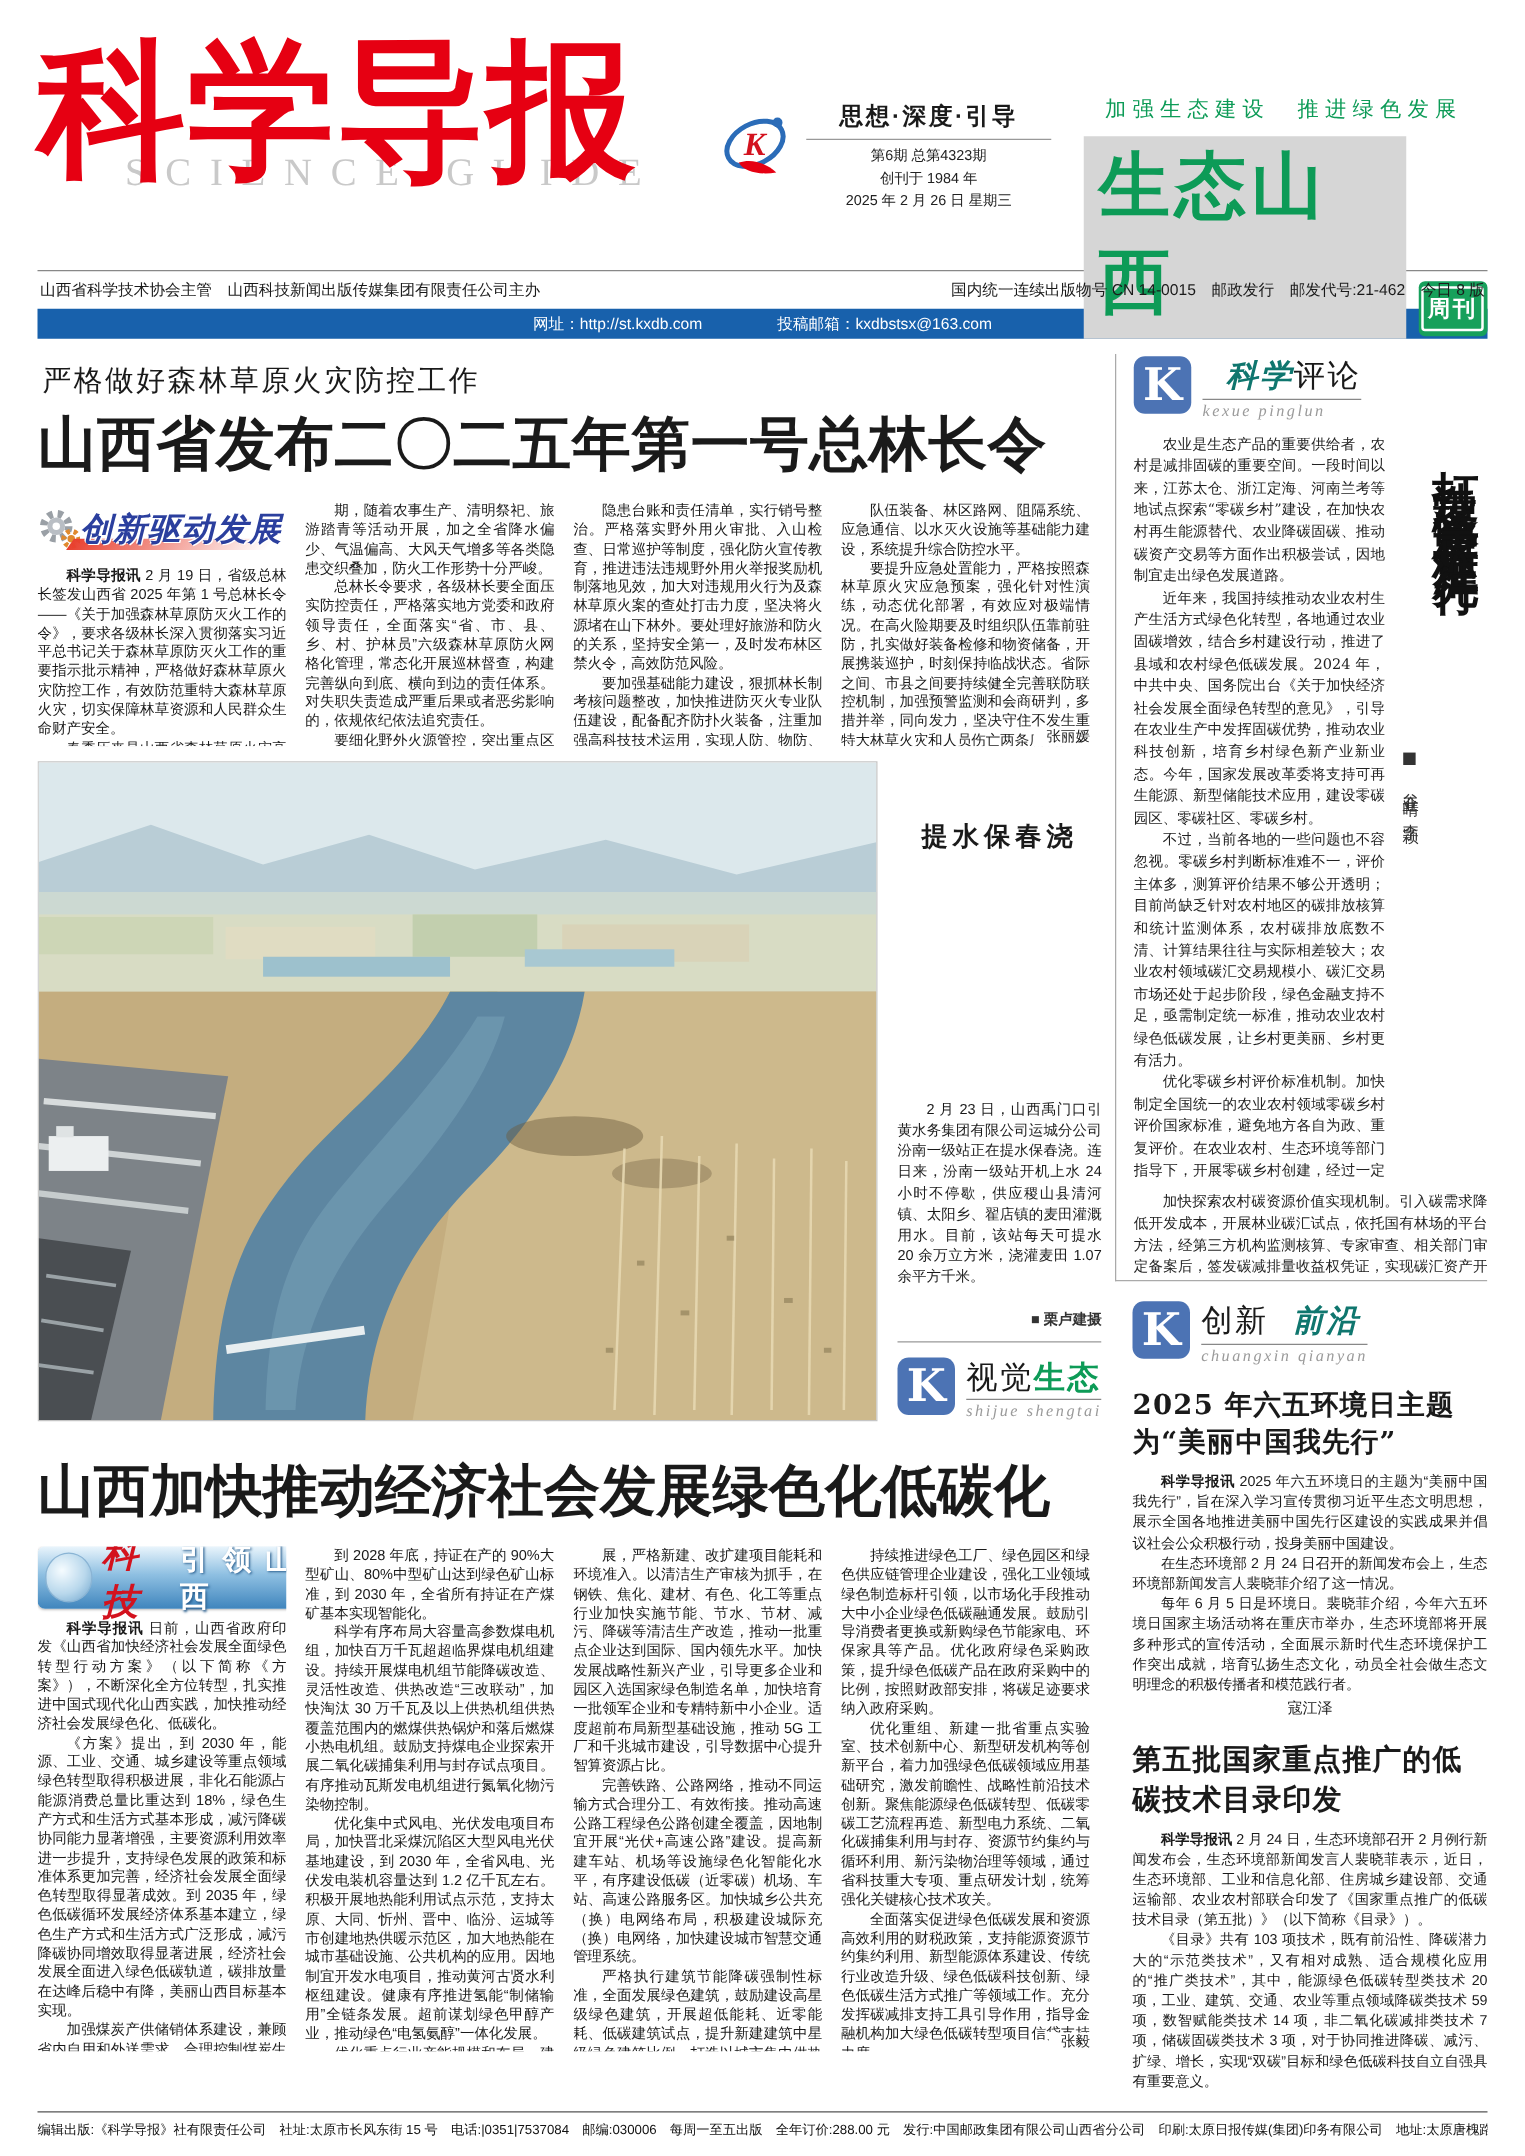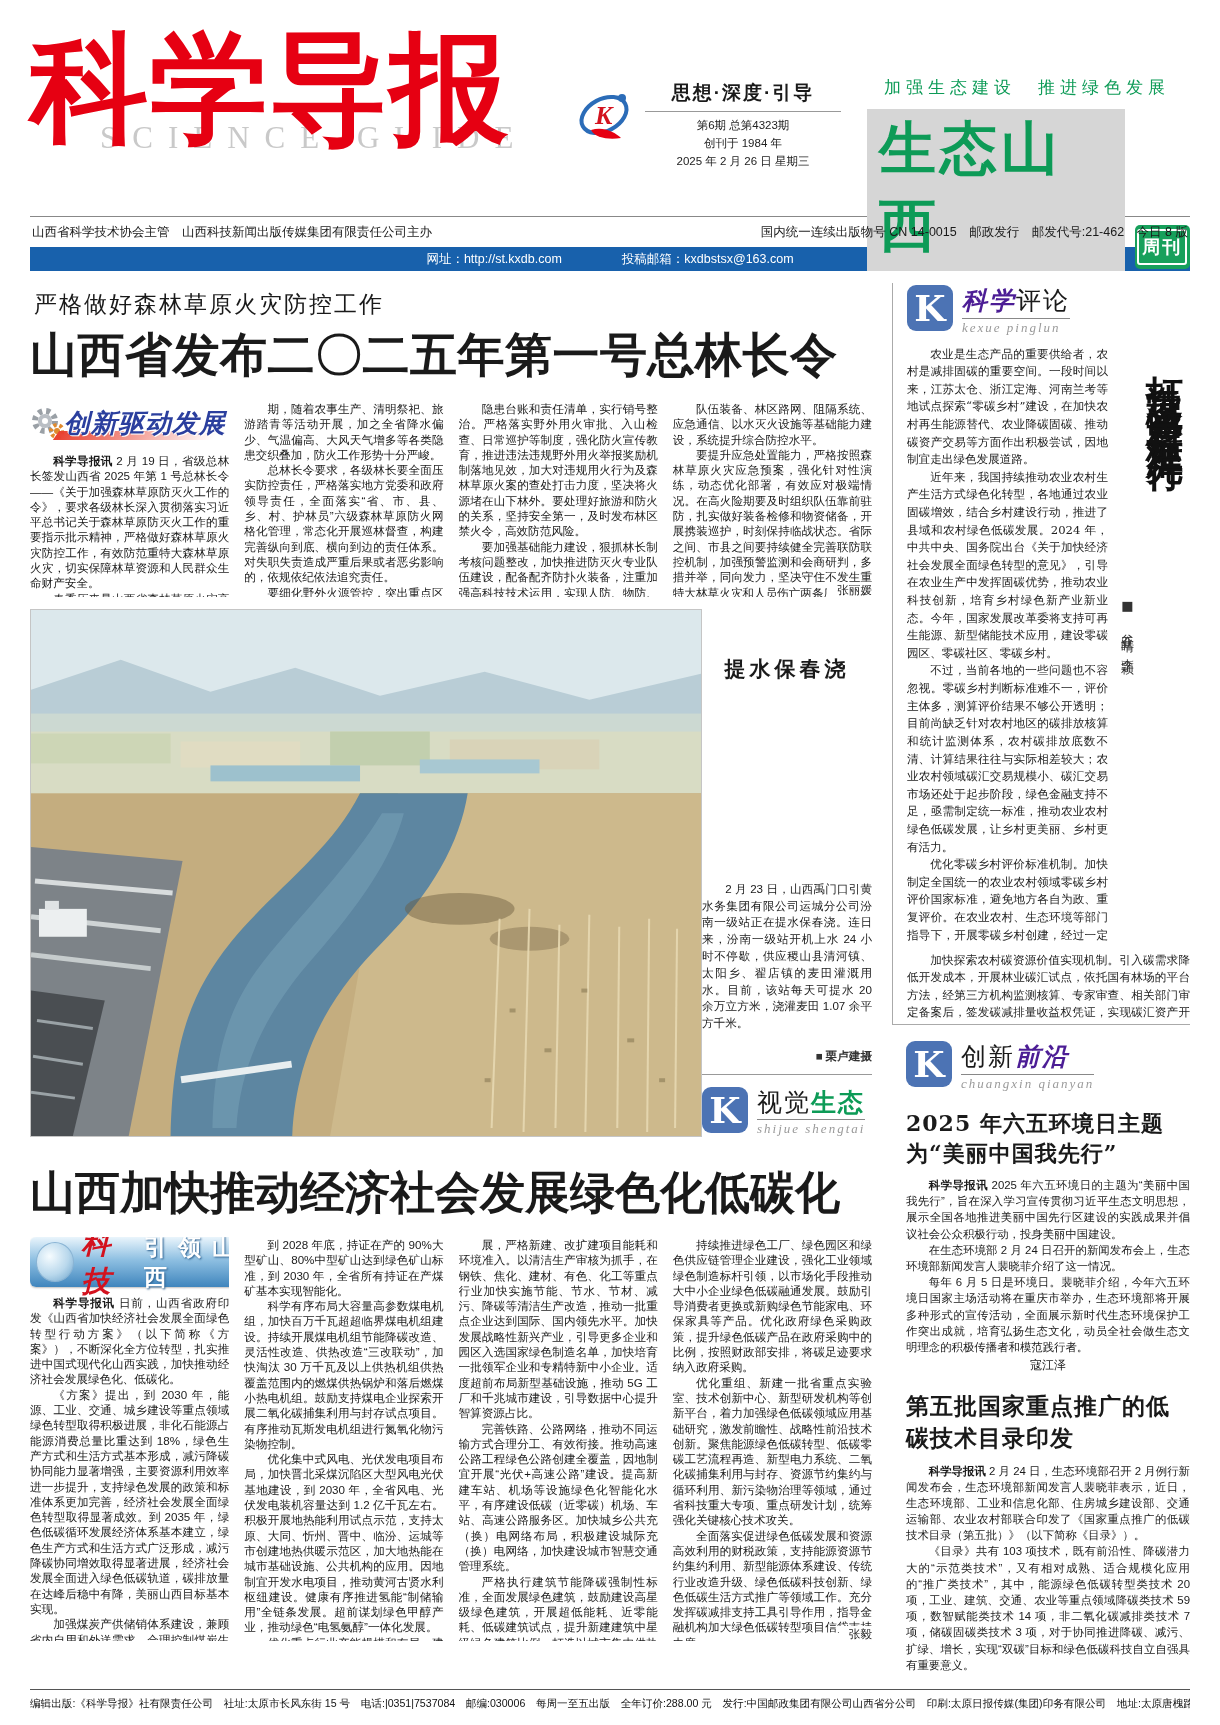--- a/index.html
+++ b/index.html
@@ -52,36 +52,36 @@
                text-shadow:1px 1px 0 #fff,-1px -1px 0 #fff;}
   
   .badge2{width:212px;height:50px;border-radius:6px;margin-bottom:8px;
           background:linear-gradient(180deg,#eaf5fc 0%,#8fc0e2 45%,#3f85bd 100%);
           display:flex;align-items:center;padding:0 6px;gap:7px;box-shadow:0 1px 2px rgba(0,0,0,.25);}
   .globe{width:40px;height:40px;border-radius:50%;background:radial-gradient(circle at 35% 35%,#f6fcff,#b9d8ec 55%,#6ba3cc);
          border:1px solid #8ab4d4;}
   .b2-kj{font-family:"DejaVu Serif",serif;font-style:italic;font-weight:900;color:#d3121e;font-size:29px;}
   .b2-rest{color:#fff;font-weight:800;font-size:23px;letter-spacing:1px;text-shadow:1px 1px 2px #2a5f8f;}
   
-  .photo-row{display:flex;margin-top:12px;height:528px;}
+  .photo-row{display:flex;gap:16px;margin-top:12px;height:528px;}
   .photo{width:672px;height:528px;border:1px solid #c5c5c5;flex:none;}
   .photo-side{flex:1;display:flex;flex-direction:column;position:relative;}
   .photo-title{font-size:21px;font-weight:700;letter-spacing:4px;margin-top:46px;text-align:center;white-space:nowrap;}
   .photo-caption{margin-top:auto;font-size:11.6px;text-align:justify;line-height:1.45;}
   .photo-byline{text-align:right;font-size:11.6px;margin:5px 0 10px;color:#333;font-weight:bold;}
   .side-rule{border-top:1px solid #999;}
   
   .headline2{font-family:"DejaVu Serif","Liberation Serif",serif;font-size:45px;font-weight:900;letter-spacing:0px;
              margin:26px 0 0 0;white-space:nowrap;}
   
   .kbadge{display:flex;gap:9px;align-items:flex-start;}
   .kicon{width:46px;height:46px;background:#4c73b4;border-radius:9px;color:#fff;flex:none;
          font-family:"DejaVu Serif",serif;font-size:36px;font-weight:700;display:flex;align-items:center;justify-content:center;}
   .ktitle{font-size:25px;letter-spacing:2px;line-height:1.1;padding-top:2px;white-space:nowrap;}
-  .k-script-red{font-family:"DejaVu Serif",serif;font-style:italic;font-weight:900;color:#4c1d95;}
+  .k-script-red{font-family:"DejaVu Serif",serif;font-style:italic;font-weight:900;color:#0f766e;margin-left:19px;}
   .k-script-green{font-family:"DejaVu Serif",serif;font-weight:900;color:#0d9b57;}
   .kpinyin{border-top:1px solid #888;margin-top:3px;padding-top:1px;color:#9a9a9a;font-style:italic;
            font-size:13px;letter-spacing:2px;font-family:"Liberation Serif",serif;white-space:nowrap;}
   
   .comment-box{border-left:1px solid #aaa;border-bottom:1px solid #aaa;padding:2px 0 12px 14px;height:742px;overflow:hidden;}
   .comment-top{display:flex;margin-top:10px;height:598px;overflow:hidden;}
   .comment-text{flex:1;font-family:"DejaVu Serif","Liberation Serif",serif;font-size:11.6px;line-height:1.52;
                 text-align:justify;overflow:hidden;color:#222;}
   .v-byline{writing-mode:vertical-rl;font-size:13px;margin:252px 2px 0 10px;color:#333;
             font-family:"DejaVu Serif",serif;letter-spacing:3px;}

